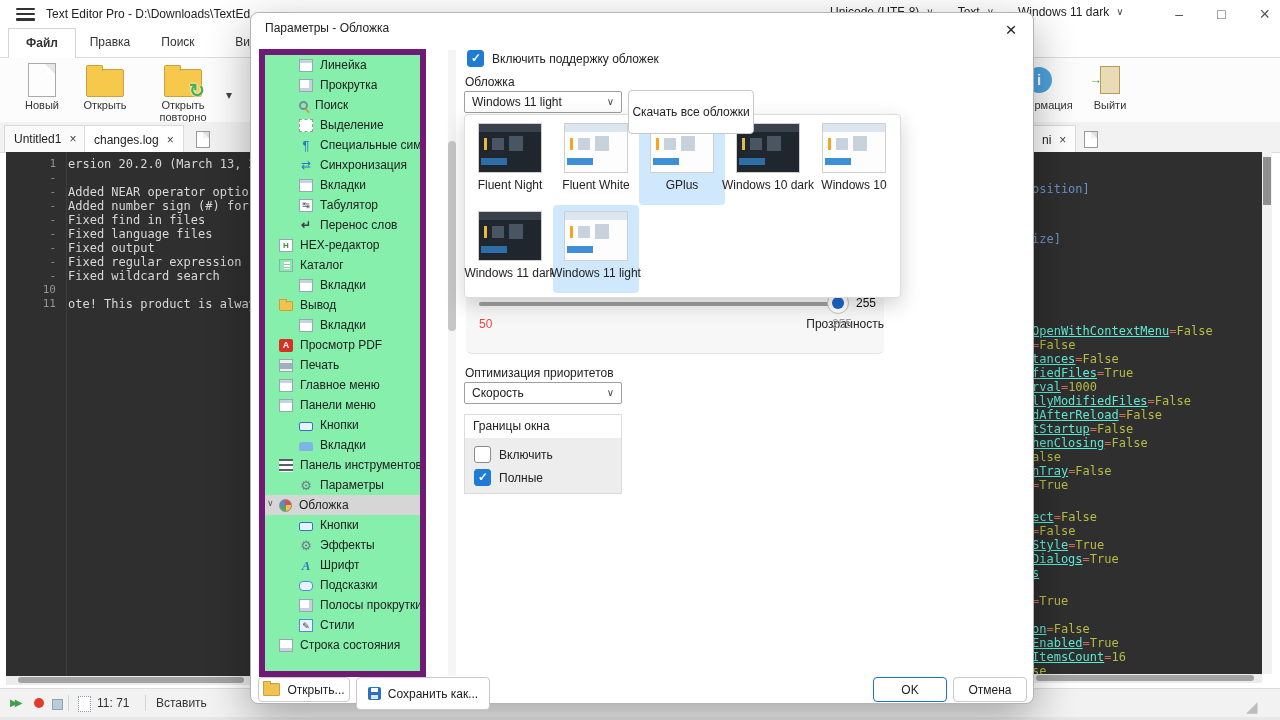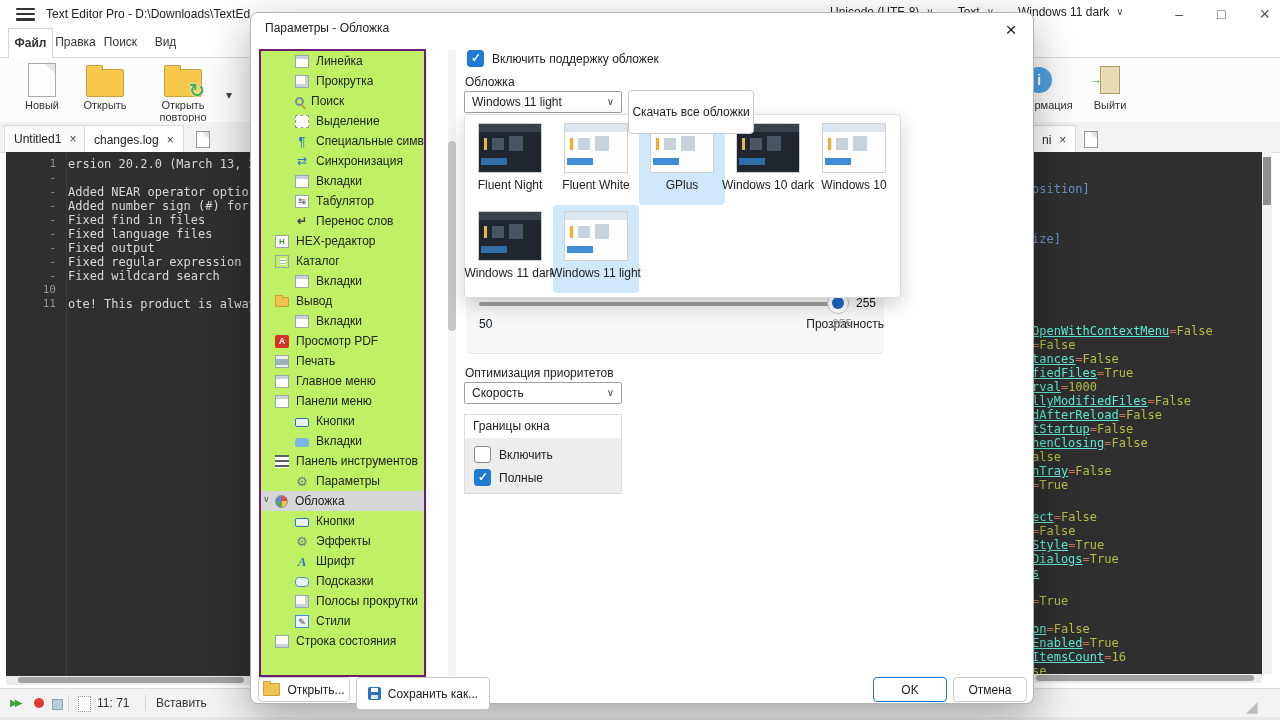--- a/index.html
+++ b/index.html
@@ -14,21 +14,21 @@
   .app-title{position:absolute;left:46px;top:7px;white-space:nowrap;color:#222;}
   .top-combos{position:absolute;left:830px;top:5px;display:flex;gap:24px;align-items:center;}
   .top-combo{display:flex;align-items:center;gap:7px;cursor:pointer;}
   .chev{font-size:10px;color:#444;line-height:10px;}
   .win-btns{position:absolute;right:10px;top:1px;display:flex;gap:34px;align-items:center;height:26px;color:#555;}
   .wb{font-size:14px;line-height:14px;cursor:pointer;}
   .wb.close{font-size:18px;}
 
   
   .ribbon-row{position:absolute;left:0;top:28px;width:1280px;height:30px;background:#fff;border-bottom:1px solid #dcdcdc;display:flex;padding-left:8px;box-sizing:border-box;}
-  .rtab{width:45px;text-align:center;line-height:29px;height:30px;color:#333;cursor:pointer;}
+  .rtab{width:68px;text-align:center;line-height:29px;height:30px;color:#333;cursor:pointer;}
   .rtab.active{background:#fff;border:1px solid #d4d4d4;border-bottom:1px solid #fff;font-weight:bold;box-sizing:border-box;height:31px;}
 
   
   .toolbar{position:absolute;left:0;top:58px;width:1280px;height:64px;background:#fcfcfc;border-bottom:1px solid #e6e6e6;}
   .tbtn{position:absolute;top:3px;text-align:center;font-size:11px;color:#333;cursor:pointer;}
   .tbtn .bwrap{height:38px;display:flex;align-items:center;justify-content:center;}
   .tbtn0{left:14px;width:56px;}  .tbtn1{left:74px;width:62px;}  .tbtn2{left:138px;width:90px;}
   .tbr0{left:1000px;width:78px;} .tbr1{left:1082px;width:56px;}
   .tb-chevron{position:absolute;left:226px;top:30px;font-size:12px;color:#444;cursor:pointer;}
   .bi-new-file{width:26px;height:32px;background:#fdfdfd;border:1px solid #aaa;position:relative;}
@@ -73,21 +73,21 @@
   .sb-pos{position:absolute;left:97px;top:7px;color:#333;}
   .sb-mode{position:absolute;left:156px;top:7px;color:#333;}
   .bottom-strip{position:absolute;left:0;top:717px;width:1280px;height:3px;background:#e7e7e7;}
   .grip{position:absolute;left:1246px;top:698px;color:#bdbdbd;font-size:15px;}
 
   
   .dialog{position:absolute;left:250px;top:12px;width:782px;height:690px;background:#fff;border:1px solid #b3b3b3;border-radius:8px;box-shadow:0 14px 44px rgba(0,0,0,.32);}
   .dlg-title{position:absolute;left:14px;top:8px;color:#222;}
   .dlg-close{position:absolute;left:744px;top:2px;width:32px;height:30px;text-align:center;line-height:30px;font-size:19px;color:#222;cursor:pointer;}
 
-  .tree-panel{position:absolute;left:8px;top:36px;width:167px;height:628px;border:2px solid #701a75;background:#bef264;overflow:hidden;box-sizing:border-box;}
+  .tree-panel{position:absolute;left:8px;top:36px;width:167px;height:628px;border:6px solid #701a75;background:#86efac;overflow:hidden;box-sizing:border-box;}
   .tree-row{height:20px;display:flex;align-items:center;position:relative;cursor:pointer;white-space:nowrap;}
   .tree-row.lvl1{padding-left:14px;} .tree-row.lvl2{padding-left:34px;}
   .tree-row.selected{background:#d6d6d6;}
   .tree-chev{position:absolute;left:2px;top:3px;font-size:9px;color:#555;}
   .tlabel{margin-left:7px;overflow:hidden;}
   .tree-scroll{position:absolute;right:1px;top:1px;width:8px;height:624px;background:#f5f5f5;}
   .tree-thumb{position:absolute;right:1px;top:92px;width:8px;height:190px;background:#c6c6c6;border-radius:4px;}
 
   
   .ti{width:14px;height:13px;flex:none;position:relative;display:inline-block;box-sizing:border-box;
@@ -142,21 +142,21 @@
   .thumb.light{background-image:linear-gradient(#dbe6f1,#dbe6f1),linear-gradient(#f5a623,#f5a623),linear-gradient(#c8d2dc,#c8d2dc),linear-gradient(#c8d2dc,#c8d2dc),linear-gradient(#3f8fd6,#3f8fd6);
      background-size:62px 8px,3px 12px,12px 12px,14px 15px,26px 7px;background-position:0 0,5px 14px,13px 14px,30px 12px,2px 34px;background-color:#fdfdfe;}
   .thumb.dark{background-image:linear-gradient(#39414d,#39414d),linear-gradient(#e8b93f,#e8b93f),linear-gradient(#4a5563,#4a5563),linear-gradient(#4a5563,#4a5563),linear-gradient(#2d6da8,#2d6da8);
      background-size:62px 8px,3px 12px,12px 12px,14px 15px,26px 7px;background-position:0 0,5px 14px,13px 14px,30px 12px,2px 34px;background-color:#20262e;}
   .slabel{margin-top:5px;white-space:nowrap;}
   .trans-panel{position:absolute;left:215px;top:228px;width:418px;height:112px;background:#f7f7f7;border-radius:6px;border-bottom:1px solid #e5e5e5;}
   .track{position:absolute;left:13px;top:61px;width:368px;height:4px;background:#9f9f9f;border-radius:2px;cursor:pointer;}
   .sthumb{position:absolute;left:361px;top:51px;width:22px;height:22px;border-radius:50%;background:#fff;border:1px solid #c2c2c2;box-sizing:border-box;cursor:pointer;}
   .sthumb::after{content:"";position:absolute;left:4px;top:4px;width:12px;height:12px;border-radius:50%;background:#1b66c9;}
   .tval{position:absolute;left:390px;top:55px;color:#111;}
-  .tmin{position:absolute;left:13px;top:76px;color:#0f172a;}
+  .tmin{position:absolute;left:13px;top:76px;color:#ef4444;}
   .tlbl{position:absolute;left:0;top:76px;width:100%;text-align:right;color:#222;}
   .tmax{position:absolute;right:32px;top:76px;color:#9a9a9a;}
   .lbl-priority{position:absolute;left:214px;top:353px;text-align:right;}
   .group{position:absolute;left:213px;top:401px;width:158px;height:80px;border:1px solid #dcdcdc;box-sizing:border-box;}
   .grp-head{height:23px;line-height:23px;padding-left:8px;background:#fff;border-bottom:1px solid #e4e4e4;}
   .grp-body{position:absolute;left:0;right:0;top:23px;bottom:0;background:#ededed;padding:5px 0 0 9px;}
   .grp-row{display:flex;align-items:center;gap:8px;height:23px;cursor:pointer;}
   .dlg-footer-open{position:absolute;left:7px;top:664px;width:92px;height:25px;}
   .dlg-footer-saveas{position:absolute;left:105px;top:664px;width:134px;height:33px;}
   .dlg-ok{position:absolute;left:622px;top:664px;width:74px;height:25px;border-color:#1a73c9;}

